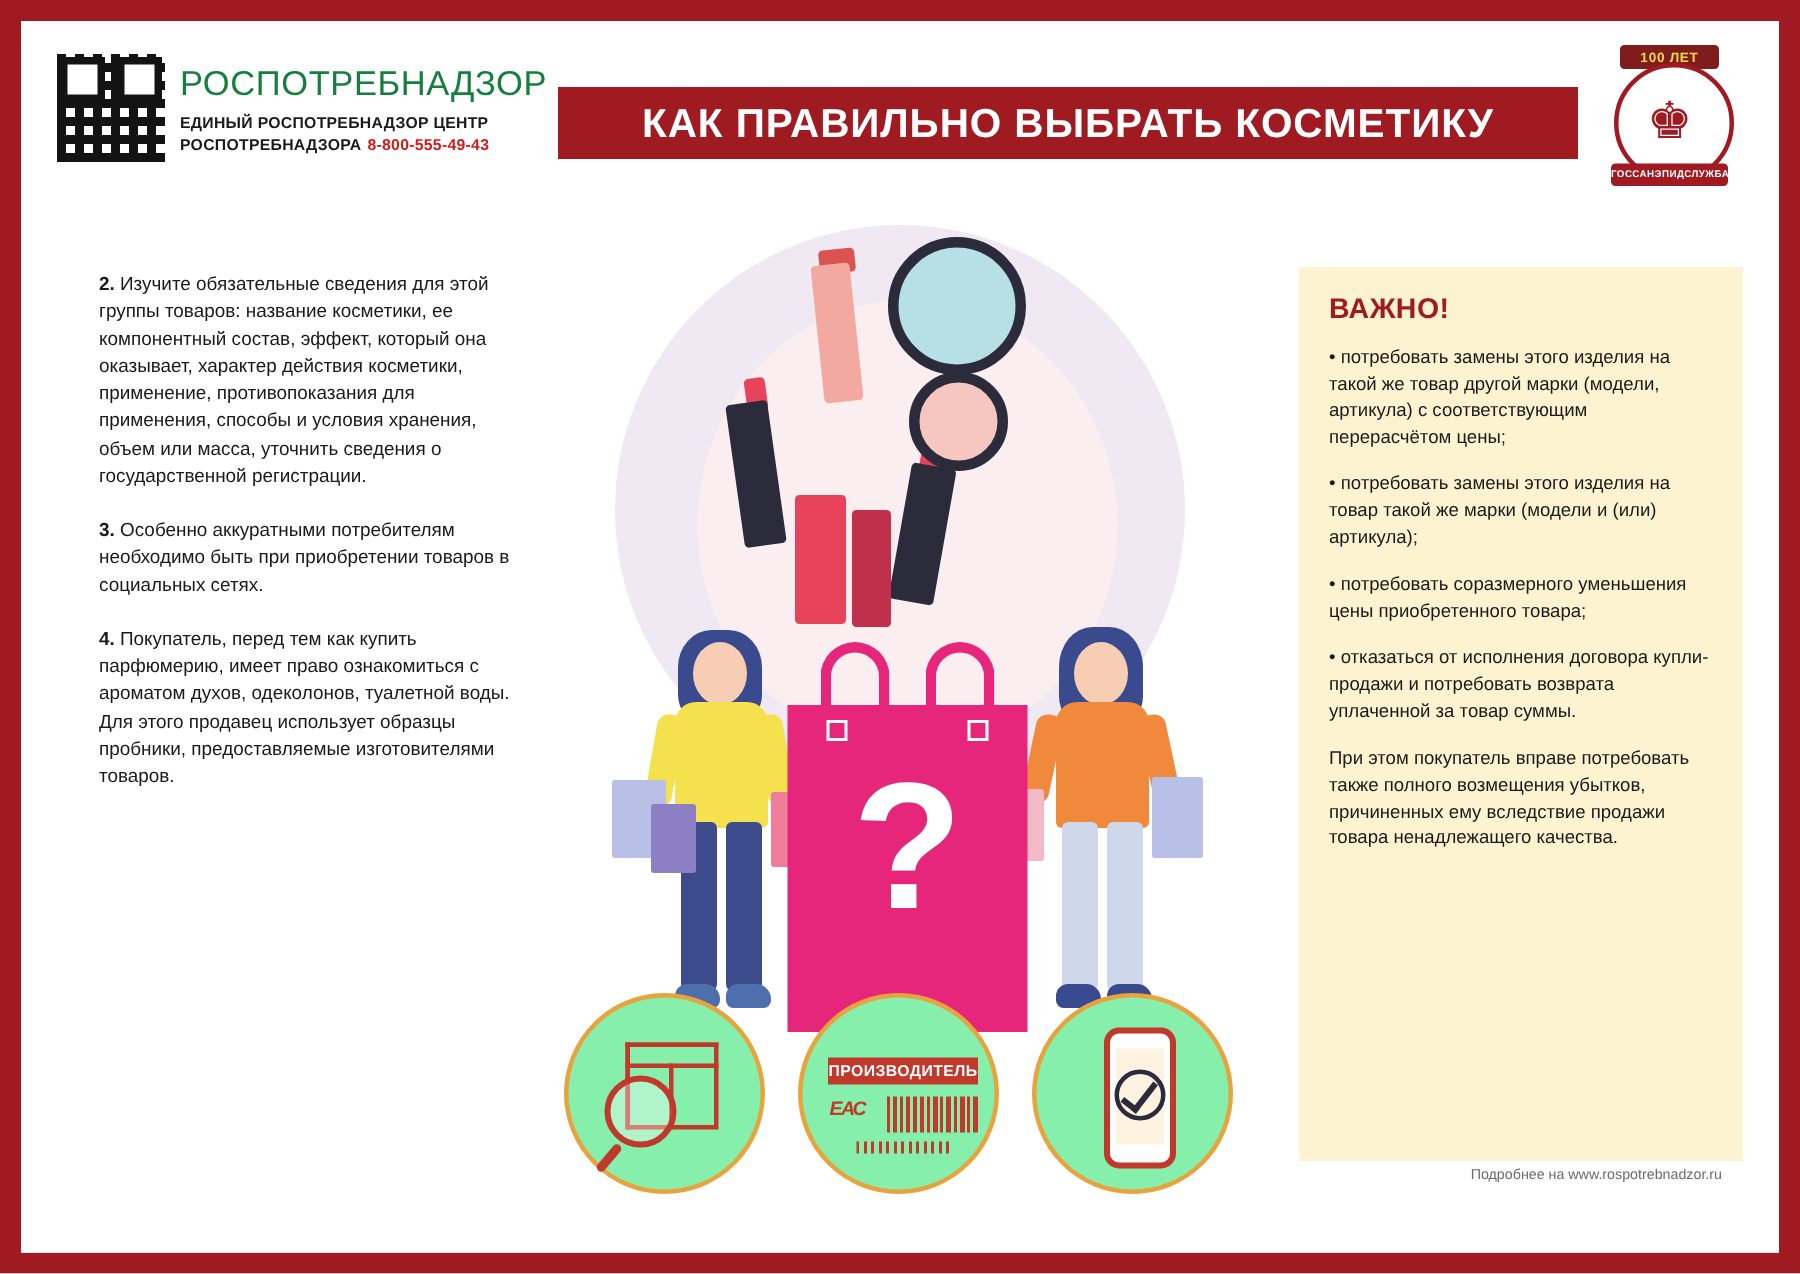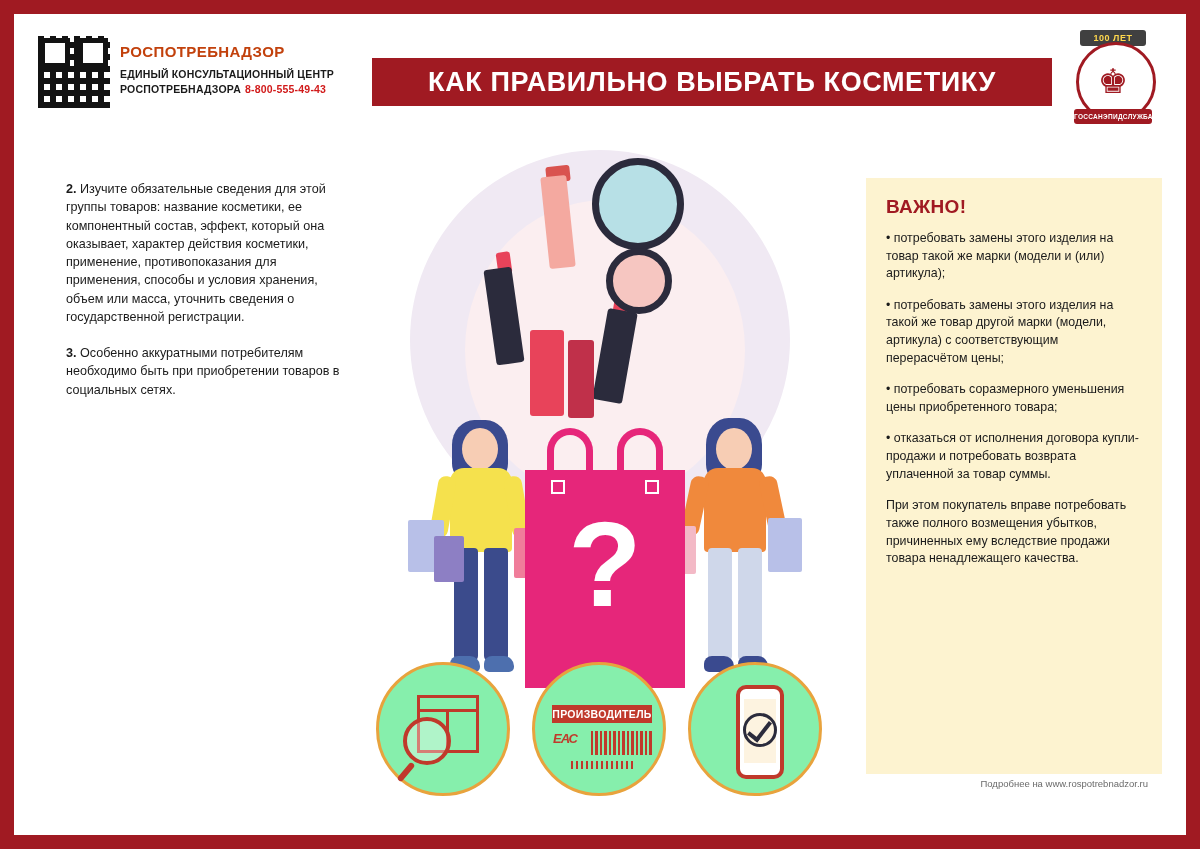--- a/index.html
+++ b/index.html
@@ -60,24 +60,24 @@
   .qr::before { left: 2px; top: 2px; }
   .qr::after { right: 2px; top: 2px; }
 
   .brand {
     position: absolute;
     left: 100px;
     top: 24px;
     width: 240px;
   }
   .brand-title {
-    font-size: 15px;
-    font-weight: bold;
+    font-size: 23px;
+    font-weight: normal;
     letter-spacing: 0.4px;
-    color: #c2410c;
+    color: #15803d;
     line-height: 1;
   }
   .brand-sub1 {
     margin-top: 9px;
     font-size: 10.5px;
     font-weight: bold;
     color: #1a1a1a;
     letter-spacing: 0.2px;
   }
   .brand-sub2 {
@@ -119,21 +119,21 @@
     position: absolute;
     right: 24px;
     top: 10px;
     width: 86px;
     height: 96px;
   }
   .emblem .ribbon-top {
     position: absolute;
     left: 10px; top: 0;
     width: 66px; height: 16px;
-    background: #404040;
+    background: #7f1d1d;
     border-radius: 3px;
     color: #ffd84d;
     font-size: 9px;
     font-weight: bold;
     text-align: center;
     line-height: 16px;
     letter-spacing: 0.5px;
   }
   .emblem .circle {
     position: absolute;
@@ -458,41 +458,42 @@
 <body>
 
 <div class="poster">
   <div class="inner">
 
     <div class="header">
       <div class="qr"></div>
 
       <div class="brand">
         <div class="brand-title">РОСПОТРЕБНАДЗОР</div>
-        <div class="brand-sub1">ЕДИНЫЙ КОНСУЛЬТАЦИОННЫЙ ЦЕНТР</div>
+        <div class="brand-sub1">ЕДИНЫЙ РОСПОТРЕБНАДЗОР ЦЕНТР</div>
         <div class="brand-sub2">
           <span>РОСПОТРЕБНАДЗОРА</span><span class="brand-phone">8-800-555-49-43</span>
         </div>
       </div>
 
       <div class="title-bar">
         <h1>КАК ПРАВИЛЬНО ВЫБРАТЬ КОСМЕТИКУ</h1>
       </div>
 
       <div class="emblem">
         <div class="ribbon-top">100 ЛЕТ</div>
         <div class="circle"></div>
         <div class="eagle">♚</div>
         <div class="ribbon-bot">ГОССАНЭПИДСЛУЖБА</div>
       </div>
     </div>
 
     <div class="left-col">
       <p><b>2.</b><span> Изучите обязательные сведения для этой группы товаров: название косметики, ее компонентный состав, эффект, который она оказывает, характер действия косметики, применение, противопоказания для применения, способы и условия хранения, объем или масса, уточнить сведения о государственной регистрации.</span></p>
       <p><b>3.</b><span> Особенно аккуратными потребителям необходимо быть при приобретении товаров в социальных сетях.</span></p>
+      <p><b>4.</b><span> Покупатель, перед тем как купить парфюмерию, имеет право ознакомиться с ароматом духов, одеколонов, туалетной воды. Для этого продавец использует образцы пробники, предоставляемые изготовителями товаров.</span></p>
     </div>
 
     <div class="center">
       <div class="blob"></div>
       <div class="blob2"></div>
 
       <div class="cos cos-a-cap"></div>
       <div class="cos cos-a"></div>
       <div class="cos cos-b-tip"></div>
       <div class="cos cos-b"></div>
@@ -565,22 +566,22 @@
         <div class="b3-phone">
           <div class="b3-screen"></div>
         </div>
         <div class="b3-check"></div>
         <div class="b3-tick"></div>
       </div>
     </div>
 
     <div class="right-panel">
       <h2>ВАЖНО!</h2>
+      <p>• потребовать замены этого изделия на такой же товар другой марки (модели, артикула) с соответствующим перерасчётом цены;</p>
       <p>• потребовать замены этого изделия на товар такой же марки (модели и (или) артикула);</p>
-      <p>• потребовать замены этого изделия на такой же товар другой марки (модели, артикула) с соответствующим перерасчётом цены;</p>
       <p>• потребовать соразмерного уменьшения цены приобретенного товара;</p>
       <p>• отказаться от исполнения договора купли-продажи и потребовать возврата уплаченной за товар суммы.</p>
       <p>При этом покупатель вправе потребовать также полного возмещения убытков, причиненных ему вследствие продажи товара ненадлежащего качества.</p>
     </div>
 
     <div class="footer-note">Подробнее на www.rospotrebnadzor.ru</div>
 
   </div>
 </div>
 

